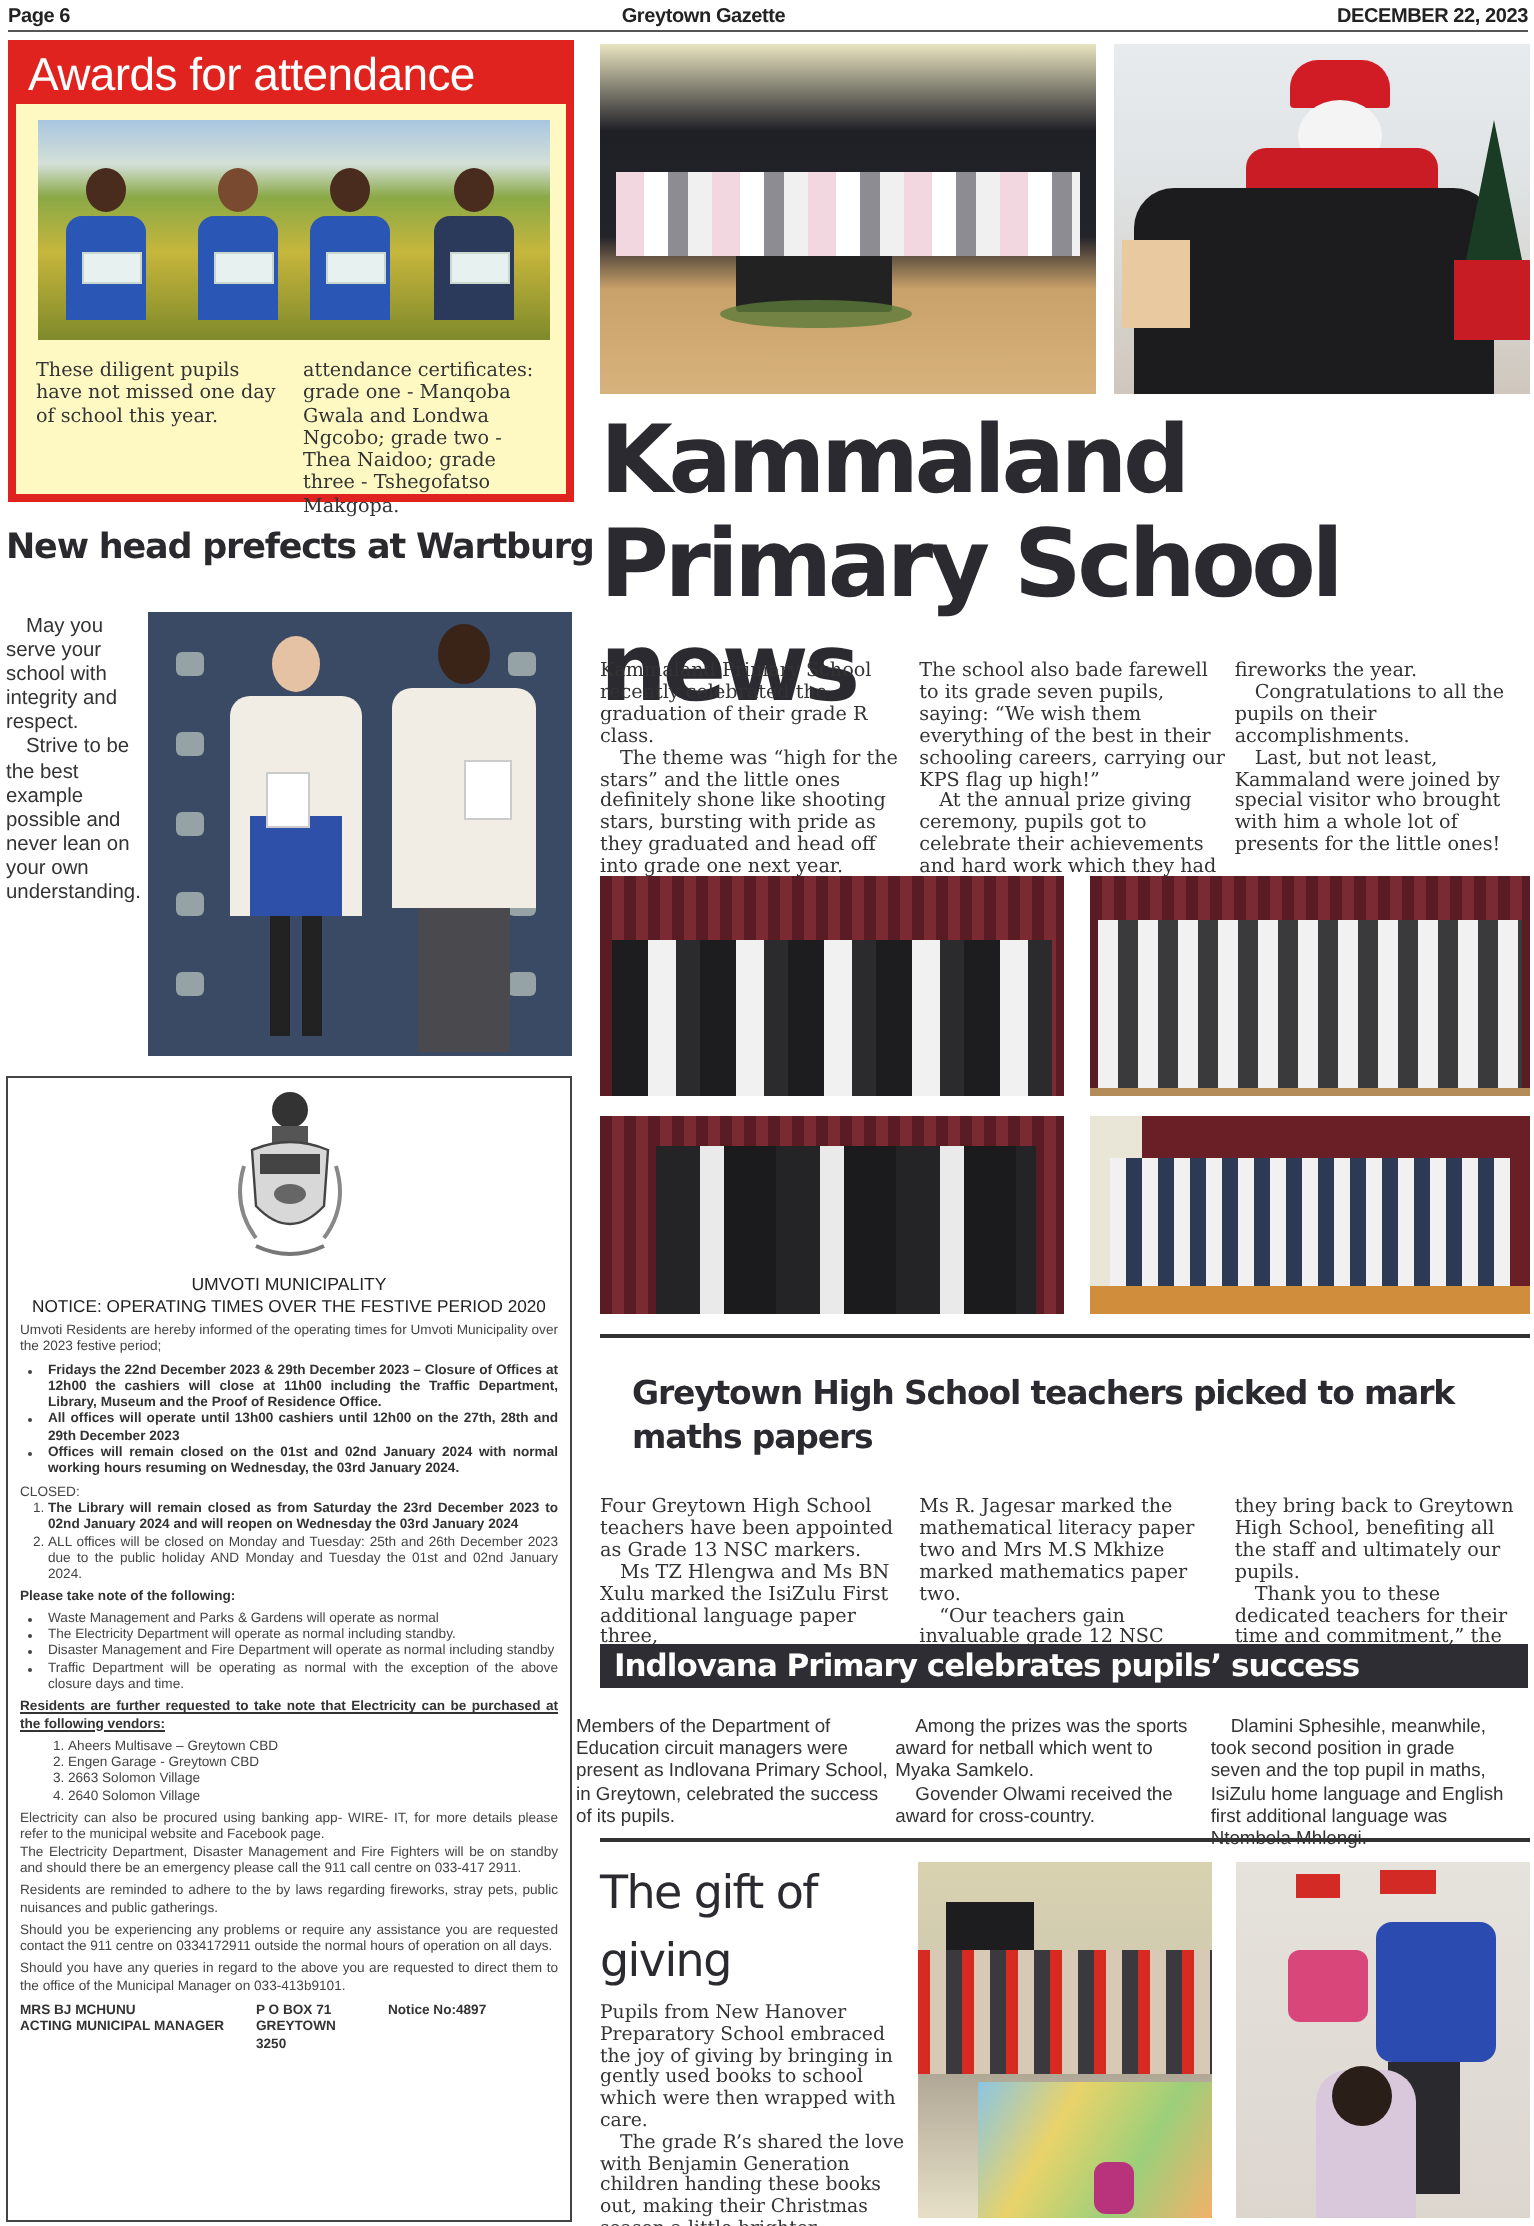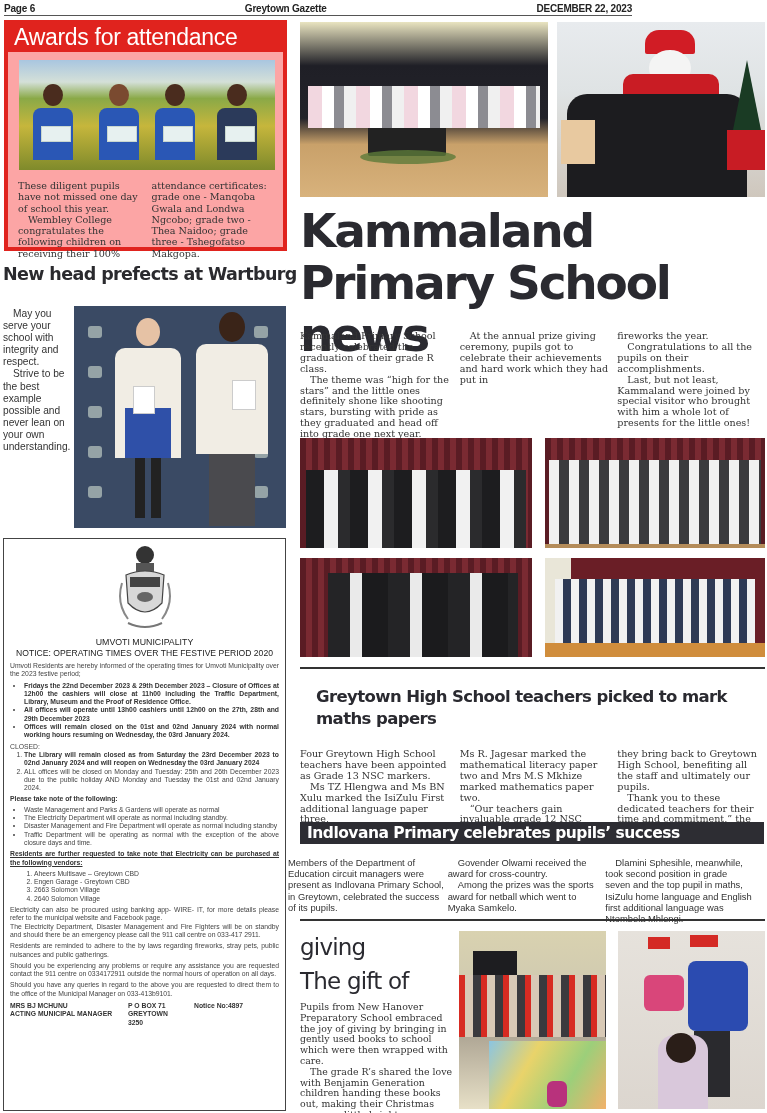--- a/index.html
+++ b/index.html
@@ -2,30 +2,30 @@
 <html><head>
 <meta charset="utf-8">
 <style>
   * { box-sizing: border-box; margin: 0; padding: 0; }
   body {
     width: 767px; height: 1113px; background: #ffffff; overflow: hidden;
     font-family: "DejaVu Serif", serif; color: #2b2b2b; position: relative;
   }
   .abs { position: absolute; }
   .header {
-    left: 4px; top: 2px; width: 628px; height: 14px;
+    left: 4px; top: 2px; width: 760px; height: 14px;
     border-bottom: 1.5px solid #555;
     font-family: "Liberation Sans", sans-serif; font-weight: bold;
     font-size: 10px; color: #222; display: flex; justify-content: space-between;
     align-items: center; letter-spacing: -0.2px;
   }
   
   .awards {
     left: 4px; top: 20px; width: 283px; height: 231px;
-    border: 4px solid #e0231e; background: #fca5a5;
+    border: 4px solid #e0231e; background: #fef9c3;
   }
   .awards .title {
     background: #e0231e; color: #fff; font-family: "Liberation Sans", sans-serif;
     font-size: 23px; height: 28px; line-height: 26px; padding-left: 6px;
     letter-spacing: -0.3px;
   }
   .awards .photo {
     margin: 8px 8px 0 11px; height: 110px;
     background: linear-gradient(180deg,#a9c6e0 0%,#d4e0d8 20%,#8aa947 35%,#c6b63c 60%,#7f8a2b 100%);
     position: relative; overflow: hidden;
@@ -121,21 +121,21 @@
         <div class="body"></div>
         <div class="cert"></div>
       </div>
     <div class="kid" style="left:196px">
         <div class="head"></div>
         <div class="body" style="background:#2b3a5a"></div>
         <div class="cert"></div>
       </div>
   </div>
   <div class="cols2">
-    <p><span>These diligent pupils have not missed one day of school this year.</span><br><span class="ind" style="display:block">Wembley College congratulates the following children on receiving their 100%</span></p>
+    <p><span>These diligent pupils have not missed one day of school this year.</span><br></p>
     <p>attendance certificates: grade one - Manqoba Gwala and Londwa Ngcobo; grade two - Thea Naidoo; grade three - Tshegofatso Makgopa.</p>
   </div>
 </div>
 
 <div class="abs wart-title">New head prefects at Wartburg</div>
 <div class="abs wart-text">
   <span class="ind">May you serve your school with integrity and respect.</span>
   <span class="ind">Strive to be the best example possible and never lean on your own understanding.</span>
 </div>
 <div class="abs wart-photo">
@@ -244,20 +244,21 @@
   <div style="position:absolute;left:170px;top:108px;width:38px;height:40px;background:#c81c24"></div>
 </div>
 
 <div class="abs k-title">Kammaland Primary School news</div>
 <div class="col3" style="left:300px;top:331px;width:465px">
   <div style="width:158px">
     <p>Kammaland Primary School recently celebrated the graduation of their grade R class.</p>
     <p class="ind">The theme was “high for the stars” and the little ones definitely shone like shooting stars, bursting with pride as they graduated and head off into grade one next year.</p>
   </div>
   <div style="width:158px;padding-left:2px">
+    <p>The school also bade farewell to its grade seven pupils, saying: “We wish them everything of the best in their schooling careers, carrying our KPS flag up high!”</p>
     <p class="ind">At the annual prize giving ceremony, pupils got to celebrate their achievements and hard work which they had put in</p>
   </div>
   <div style="width:150px;padding-left:2px">
     <p>fireworks the year.</p>
     <p class="ind">Congratulations to all the pupils on their accomplishments.</p>
     <p class="ind">Last, but not least, Kammaland were joined by special visitor who brought with him a whole lot of presents for the little ones!</p>
   </div>
 </div>
 
 <div class="photo" style="left:300px;top:438px;width:232px;height:110px;background:repeating-linear-gradient(90deg,#5a1c24 0 6px,#7a2a32 6px 12px)">
@@ -291,32 +292,32 @@
     <p class="ind">Thank you to these dedicated teachers for their time and commitment,” the school said.</p>
   </div>
 </div>
 
 <div class="abs ind-banner">Indlovana Primary celebrates pupils’ success</div>
 <div class="col3 sans-col" style="left:288px;top:857px;width:465px">
   <div style="width:158px">
       <p>Members of the Department of Education circuit managers were present as Indlovana Primary School, in Greytown, celebrated the success of its pupils.</p>
     </div>
   <div style="width:158px;padding-left:2px">
+    <p class="ind">Among the prizes was the sports award for netball which went to Myaka Samkelo.</p>
     <p class="ind">Govender Olwami received the award for cross-country.</p>
-    <p class="ind">Among the prizes was the sports award for netball which went to Myaka Samkelo.</p>
   </div>
   <div style="width:150px;padding-left:2px">
       <p class="ind">Dlamini Sphesihle, meanwhile, took second position in grade seven and the top pupil in maths, IsiZulu home language and English first additional language was Ntombela Mhlengi.</p>
     </div>
 </div>
 <div class="rule" style="left:300px;top:919px;width:465px"></div>
 
 <div class="abs gift-title">
+  <div>The gift of</div>
   <div>giving</div>
-  <div>The gift of</div>
 </div>
 <div class="abs gift-text">
   <p>Pupils from New Hanover Preparatory School embraced the joy of giving by bringing in gently used books to school which were then wrapped with care.</p>
   <p class="ind">The grade R’s shared the love with Benjamin Generation children handing these books out, making their Christmas season a little brighter.</p>
 </div>
 <div class="photo" style="left:459px;top:931px;width:147px;height:178px;background:linear-gradient(180deg,#d9d2b0 0%,#cfc9b0 35%,#a39a8a 50%,#e7e0c7 100%)">
   <div style="position:absolute;left:14px;top:20px;width:44px;height:28px;background:#1d1d20"></div>
   <div style="position:absolute;left:0;top:44px;width:147px;height:62px;background:repeating-linear-gradient(90deg,#d72b22 0 6px,#d8c9b6 6px 14px,#3a3a3e 14px 22px)"></div>
   <div style="position:absolute;left:30px;top:110px;width:117px;height:68px;background:linear-gradient(120deg,#8bc5e2,#e9d36a,#9ccf7a,#f2b16a)"></div>
   <div style="position:absolute;left:88px;top:150px;width:20px;height:26px;background:#b8327c;border-radius:6px"></div>

